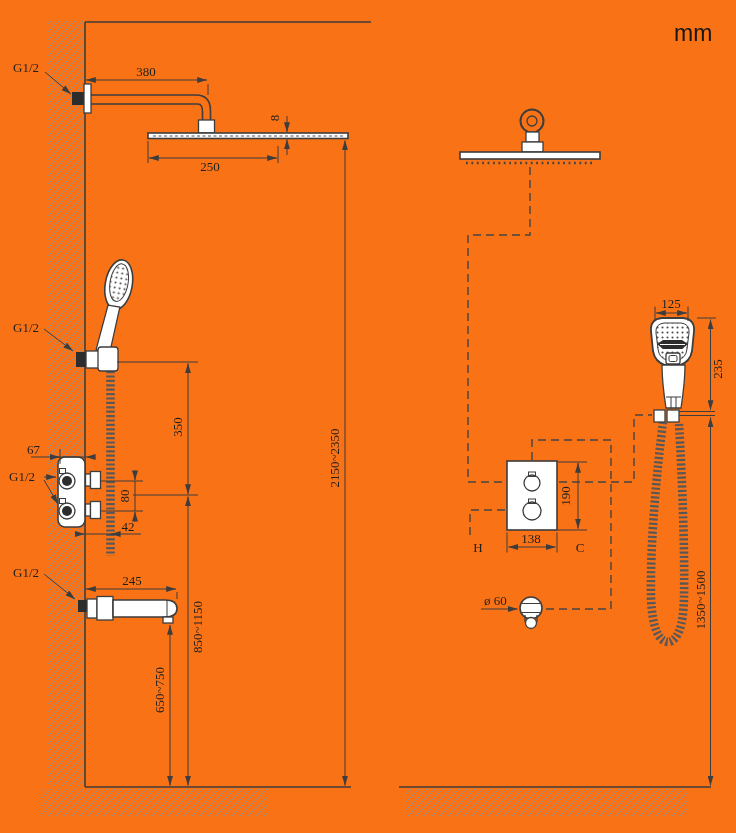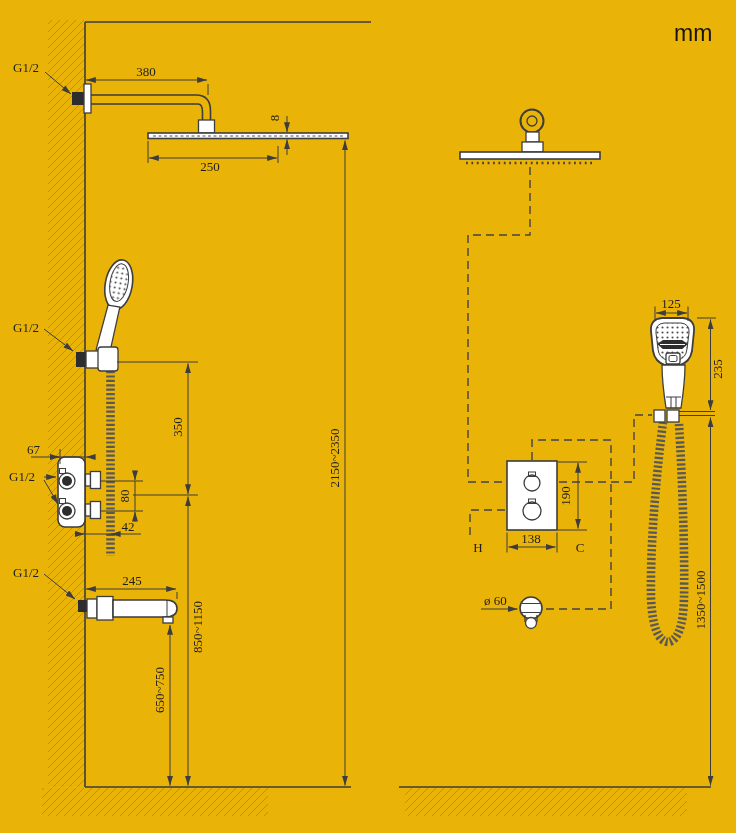--- a/index.html
+++ b/index.html
@@ -1,16 +1,16 @@
 <!DOCTYPE html>
 <html><head>
 <meta charset="utf-8">
 <style>
   html,body{margin:0;padding:0;background:#fff;}
-  .stage{position:relative;width:736px;height:833px;background:#eab308;overflow:hidden;
+  .stage{position:relative;width:736px;height:833px;background:#f97316;overflow:hidden;
          font-family:"Liberation Serif", serif;}
   svg{position:absolute;left:0;top:0;}
   svg text{font-family:"Liberation Serif", serif;font-size:13px;fill:#1f1f1f;}
   svg text.unit{font-family:"Liberation Sans", sans-serif;font-size:23px;fill:#161616;}
   .ln{stroke:#3d3d3d;stroke-width:1.6;fill:none;}
   .ln2{stroke:#3d3d3d;stroke-width:1.3;fill:none;}
   .wfill{fill:#ffffff;}
   .ext{stroke:#3d3d3d;stroke-width:1;fill:none;}
   .dim{stroke:#3d3d3d;stroke-width:1;fill:none;}
   .dash{stroke:#444;stroke-width:1.4;fill:none;stroke-dasharray:8 5;}

